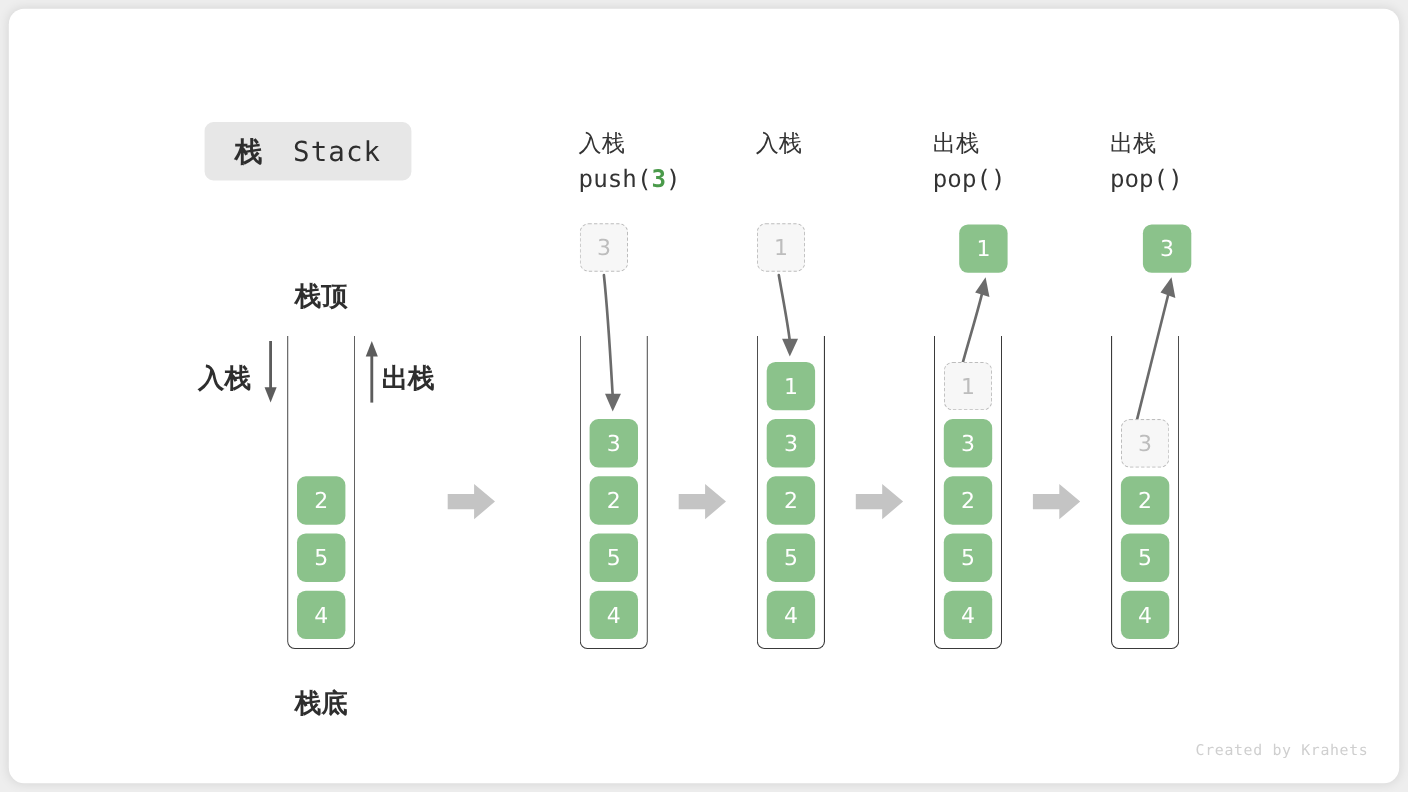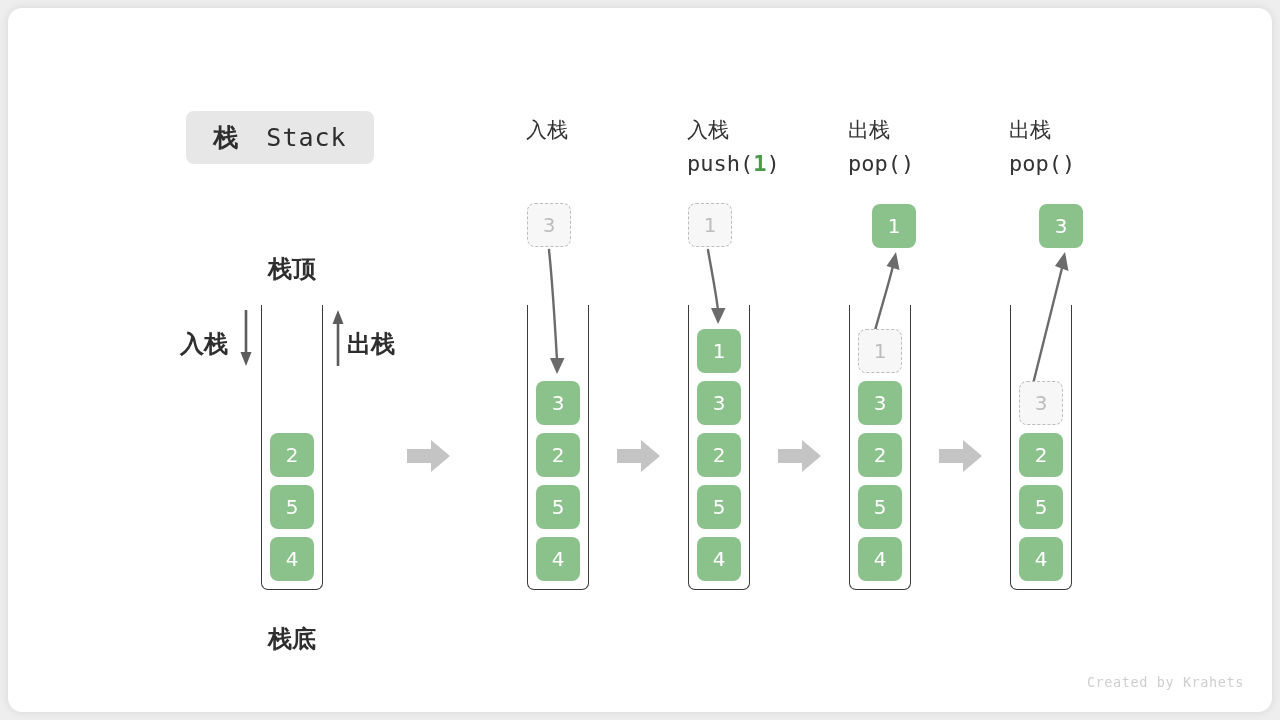--- a/index.html
+++ b/index.html
@@ -164,20 +164,21 @@
   <div class="abs cell filled" style="left:262px; top:529px;">4</div>
 
   <div class="abs flow-arrow" style="left:399px; top:431px;">
     <svg width="44" height="34" viewBox="0 0 44 34">
       <path d="M0 10 L24 10 L24 1 L43 17 L24 33 L24 24 L0 24 Z" fill="#c4c4c4"></path>
     </svg>
   </div>
 
   <div class="abs col-head" style="left:518px; top:105px;">
     <div class="l1">入栈</div>
+    <div class="l2"><span>push(</span><span class="arg">3</span><span>)</span></div>
   </div>
 
   <div class="abs cell ghost" style="left:519px; top:195px;">3</div>
   <div class="abs" style="left:519px; top:240px;">
     <svg width="60" height="135" viewBox="0 0 60 135">
       <path d="M22 2 C26 40, 28 78, 30 112" fill="none" stroke="#6b6b6b" stroke-width="2.4" stroke-linecap="round"></path>
       <path d="M30 126 L23 110 L37.5 110 Z" fill="#6b6b6b"></path>
     </svg>
   </div>
 
@@ -188,21 +189,20 @@
   <div class="abs cell filled" style="left:528px; top:529px;">4</div>
 
   <div class="abs flow-arrow" style="left:609px; top:431px;">
     <svg width="44" height="34" viewBox="0 0 44 34">
       <path d="M0 10 L24 10 L24 1 L43 17 L24 33 L24 24 L0 24 Z" fill="#c4c4c4"></path>
     </svg>
   </div>
 
   <div class="abs col-head" style="left:679px; top:105px;">
     <div class="l1">入栈</div>
-    <div class="l2"><span>push(</span><span class="arg">1</span><span>)</span></div>
   </div>
 
   <div class="abs cell ghost" style="left:680px; top:195px;">1</div>
   <div class="abs" style="left:680px; top:240px;">
     <svg width="60" height="100" viewBox="0 0 60 100">
       <path d="M20 2 C24 25, 28 45, 30 62" fill="none" stroke="#6b6b6b" stroke-width="2.4" stroke-linecap="round"></path>
       <path d="M30 76 L23 60 L37.5 60 Z" fill="#6b6b6b"></path>
     </svg>
   </div>
 

